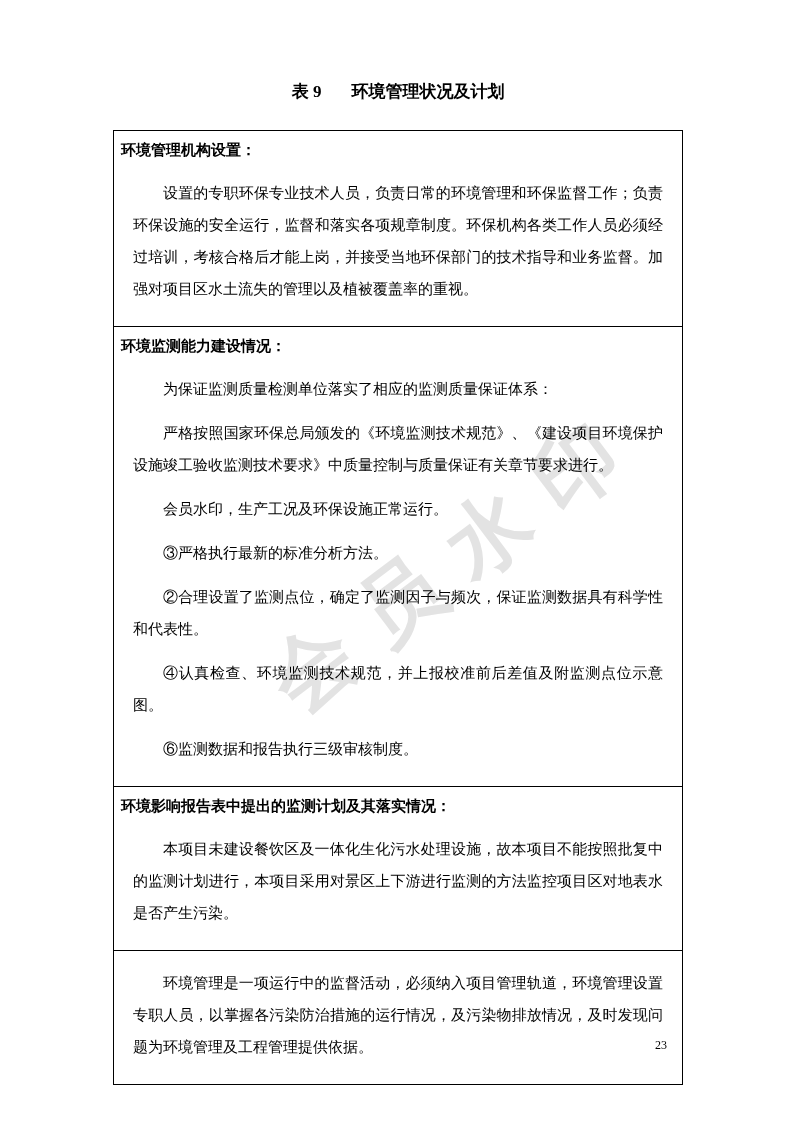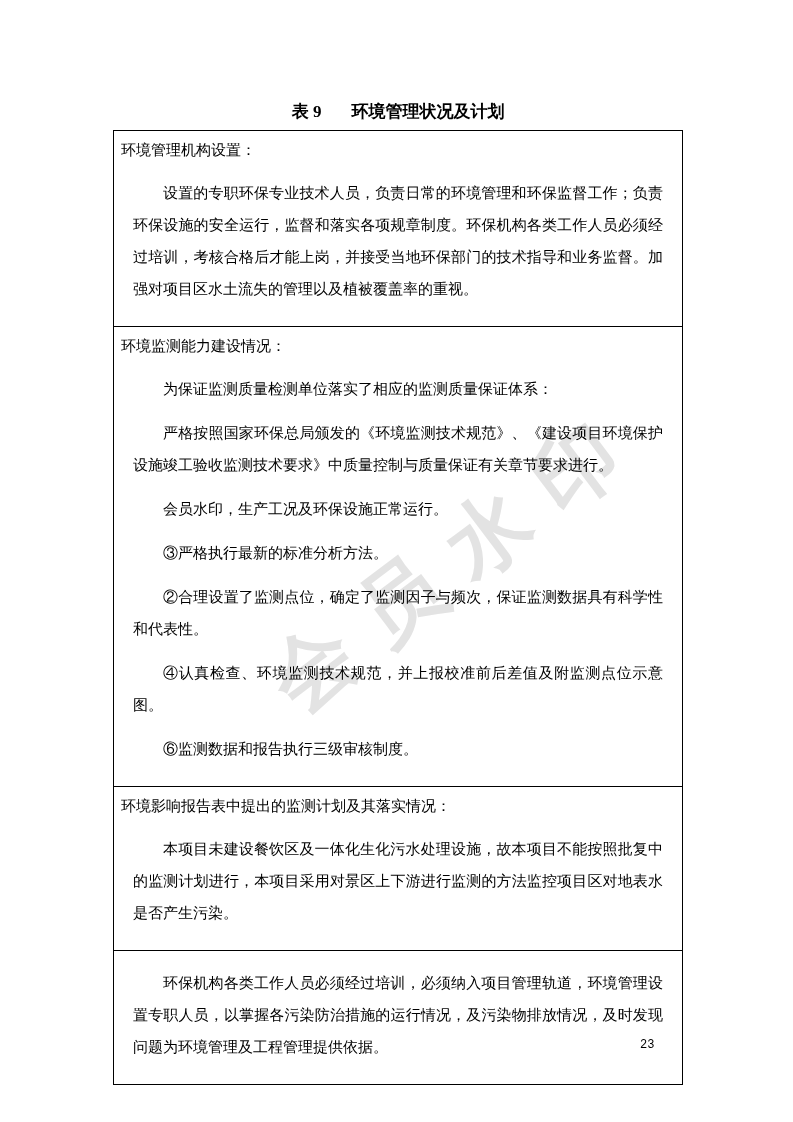--- a/index.html
+++ b/index.html
@@ -18,55 +18,55 @@
     font-size: 82px;
     font-weight: bold;
     letter-spacing: 28px;
     color: #e3e3e3;
     white-space: nowrap;
     z-index: 0;
     user-select: none;
   }
   .doc-title {
     position: absolute;
-    left: 113px; top: 100px;
+    left: 113px; top: 80px;
     width: 570px;
     text-align: center;
     font-weight: bold;
     font-size: 17px;
     z-index: 1;
   }
   .doc-title .gap { display:inline-block; width:30px; }
   .report-table {
     position: absolute;
     left: 113px; top: 130px;
     width: 570px;
     border: 1.5px solid #000;
     box-sizing: border-box;
     z-index: 1;
   }
   .section { padding: 4px 7px 9px 7px; }
   .section + .section { border-top: 1.5px solid #000; }
   .heading {
-    font-weight: normal;
+    font-weight: bold;
     font-size: 15px;
     line-height: 30px;
   }
   .para {
     margin: 12px;
     text-indent: 2em;
     font-size: 15px;
     line-height: 32px;
     text-align: justify;
   }
   .page-number {
     position: absolute;
-    left: 640px; top: 1038px;
+    left: 655px; top: 1038px;
     font-size: 12px;
-    font-family: Liberation Mono, monospace;
+    font-family: Liberation Serif, serif;
     z-index: 1;
     text-align: right;
   }
 </style>
 </head>
 <body>
 
 <div class="page">
 
   <div class="watermark">会员水印</div>
@@ -92,20 +92,20 @@
       <p class="para">④认真检查、环境监测技术规范，并上报校准前后差值及附监测点位示意图。</p>
       <p class="para">⑥监测数据和报告执行三级审核制度。</p>
     </div>
 
     <div class="section">
       <div class="heading">环境影响报告表中提出的监测计划及其落实情况：</div>
       <p class="para">本项目未建设餐饮区及一体化生化污水处理设施，故本项目不能按照批复中的监测计划进行，本项目采用对景区上下游进行监测的方法监控项目区对地表水是否产生污染。</p>
     </div>
 
     <div class="section">
-      <p class="para">环保机构各类工作人员必须经过培训，必须纳入项目管理轨道，环境管理设置专职人员，以掌握各污染防治措施的运行情况，及污染物排放情况，及时发现问题为环境管理及工程管理提供依据。</p>
+      <p class="para">环境管理是一项运行中的监督活动，必须纳入项目管理轨道，环境管理设置专职人员，以掌握各污染防治措施的运行情况，及污染物排放情况，及时发现问题为环境管理及工程管理提供依据。</p>
     </div>
 
   </div>
 
   <div class="page-number">23</div>
 
 </div>
 
 </body></html>

